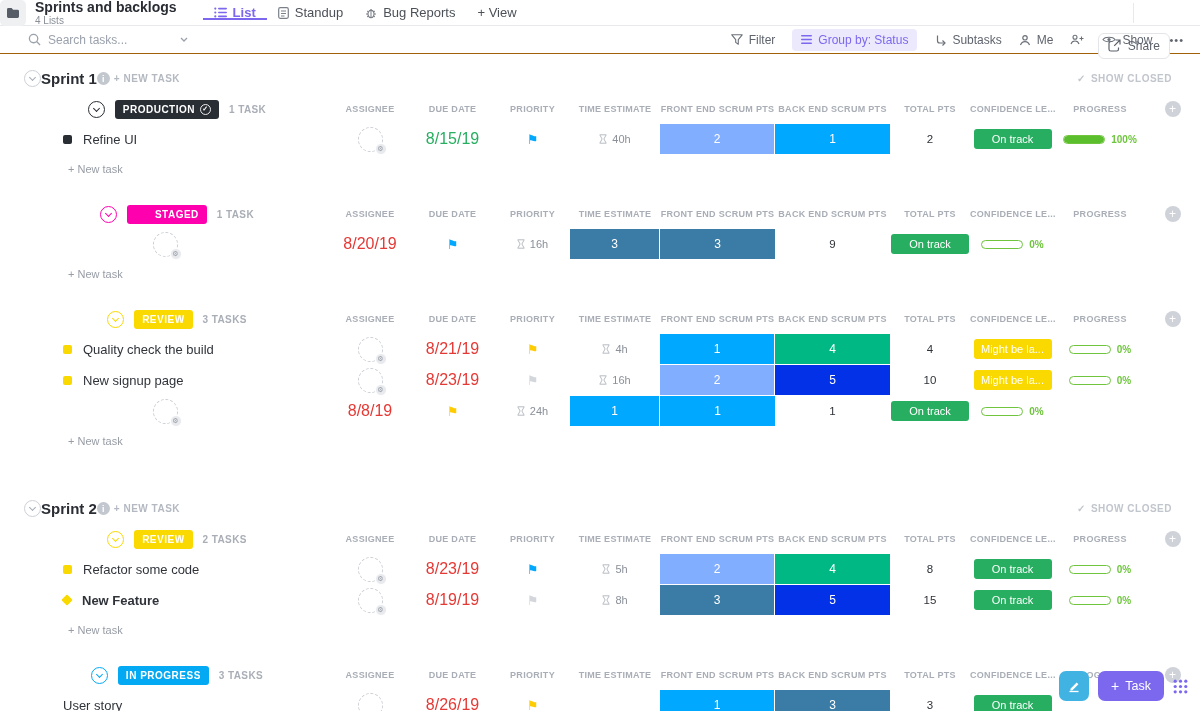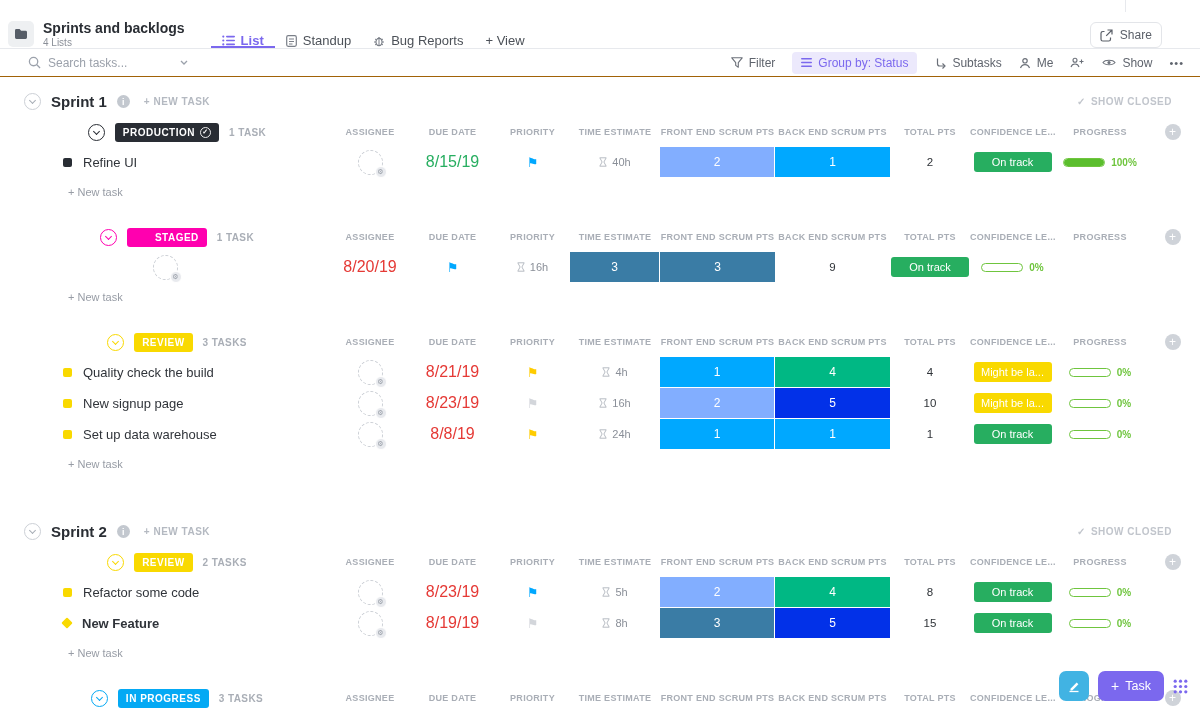--- a/index.html
+++ b/index.html
@@ -1,21 +1,21 @@
 <!DOCTYPE html>
 <html><head>
 <meta charset="utf-8">
 <style>
   * { box-sizing:border-box; margin:0; padding:0; }
   html,body { width:1200px; height:711px; overflow:hidden; }
   body { font-family:"Liberation Sans",sans-serif; background:#fff; color:#2a2e34; position:relative; font-size:13px; }
   svg { display:block; }
 
   
-  .topbar { height:49px; display:flex; align-items:flex-end; border-bottom:1px solid #e7e9ed; padding:0 8px; }
+  .topbar { height:26px; display:flex; align-items:center; border-bottom:1px solid #e7e9ed; padding:0 0; }
   .topbar-left { display:flex; align-items:center; }
   .folder-box { width:26px; height:26px; border-radius:5px; background:#eef0f2; display:flex; align-items:center; justify-content:center; margin-right:9px; }
   .title-block { margin-right:26px; }
   .pg-title { font-size:14px; font-weight:700; line-height:1.2; white-space:nowrap; }
   .pg-sub { font-size:10px; color:#8a8f98; }
   .tabs { display:flex; align-items:stretch; }
   .tab { display:flex; align-items:center; gap:6px; padding:0 11px; font-size:13px; color:#4c5158; cursor:pointer; }
   .tab.active { color:#7b68ee; box-shadow:inset 0 -2px 0 #7b68ee; font-weight:600; }
   .header-right { margin-left:auto; display:flex; align-items:center; gap:10px;flex-direction:column; }
   .pill-btn { display:flex; align-items:center; gap:7px; border:1px solid #e3e5e9; border-radius:6px; height:26px; padding:0 9px; font-size:12px; color:#5b6069; cursor:pointer; background:#fff; }
@@ -26,21 +26,21 @@
   .toolbar { height:28px; display:flex; align-items:center; border-bottom:1px solid #a16207; padding:0 16px 0 28px; }
   .searchbox { display:flex; align-items:center; gap:7px; width:190px; }
   .searchbox input { border:none; outline:none; font-size:12px; color:#40444b; width:125px; font-family:inherit; }
   .searchbox input::placeholder { color:#9ba1ab; }
   .tb-right { margin-left:auto; display:flex; align-items:center; gap:17px; font-size:12px; color:#5f646d; }
   .tb-item { display:flex; align-items:center; gap:6px; cursor:pointer; white-space:nowrap; }
   .pill-purple { background:#ece9fc; color:#7b68ee; border-radius:4px; padding:4px 9px; }
   .more-dots { letter-spacing:1px; font-size:11px; }
 
   
-  .sprint-head { display:flex; align-items:center; gap:10px; padding:16px 28px 8px 24px; }
+  .sprint-head { display:flex; align-items:center; gap:0; padding:16px 28px 8px 24px; }
   .sprint:not(:first-child) .sprint-head { padding-top:28px; }
   .circle-chev { width:17px; height:17px; border-radius:50%; border:1.5px solid #ccd0d6; display:flex; align-items:center; justify-content:center; color:#a7adb6; flex:none; cursor:pointer; }
   .chev-glyph { width:5px; height:5px; border-right:1.5px solid currentColor; border-bottom:1.5px solid currentColor; transform:rotate(45deg); margin-top:-2px; }
   .sprint-name { font-size:15px; font-weight:700; cursor:pointer; }
   .info-ic { width:13px; height:13px; border-radius:50%; background:#c3c8cf; color:#fff; font-size:9px; font-weight:700; display:flex; align-items:center; justify-content:center; }
   .caps-link { font-size:10px; font-weight:600; letter-spacing:.5px; color:#b4b9c1; margin-left:4px; cursor:pointer; }
   .show-closed { margin-left:auto; display:flex; align-items:center; gap:5px; font-size:10px; letter-spacing:.5px; color:#c1c5cc; font-weight:600; cursor:pointer; }
 
   
   .grid { display:grid; grid-template-columns:330px 80px 85px 75px 90px 115px 115px 80px 85px 90px 1fr; align-items:center; }
@@ -467,24 +467,20 @@
                 </div>
     <div class="cell progcell">
       <span class="pbar">
                     <span class="pfill" style="width: 0%;"></span>
                   </span>
       <span class="plabel">0%</span>
     </div>
     <div class="cell"></div>
   </div>
               <div class="grid trow">
-    <div class="cell name-cell">
-      <span class="bullet" style="background: rgb(249, 217, 0);"></span>
-      <span class="tname">Set up data warehouse</span>
-    </div>
     <div class="cell">
                   <span class="avatar">
                     <span class="gear">⚙</span>
                   </span>
                 </div>
     <div class="cell due" style="color: rgb(229, 57, 53);">8/8/19</div>
     <div class="cell flagcell" style="color: rgb(255, 204, 0);">⚑</div>
     <div class="cell timecell">
       <span>
         <svg width="8" height="10" viewBox="0 0 8 10">

